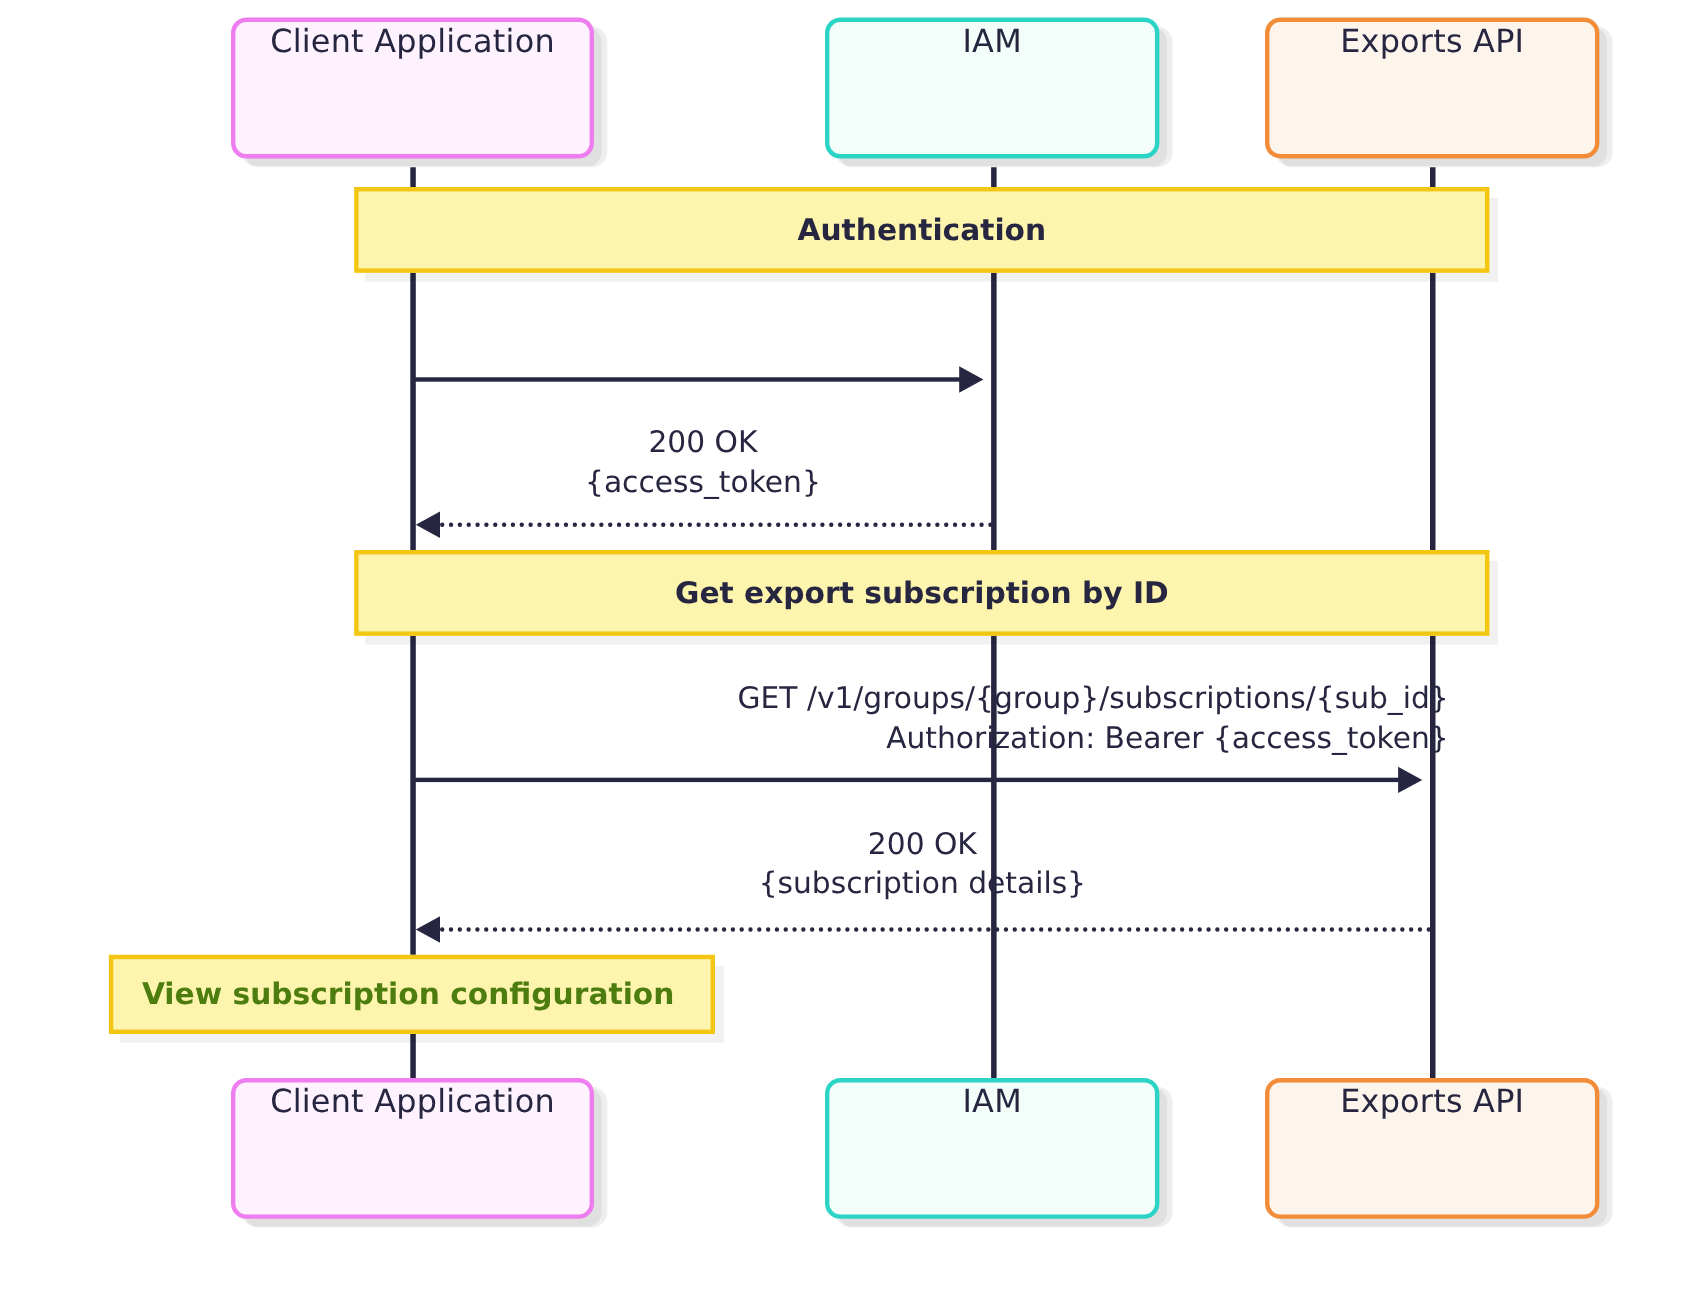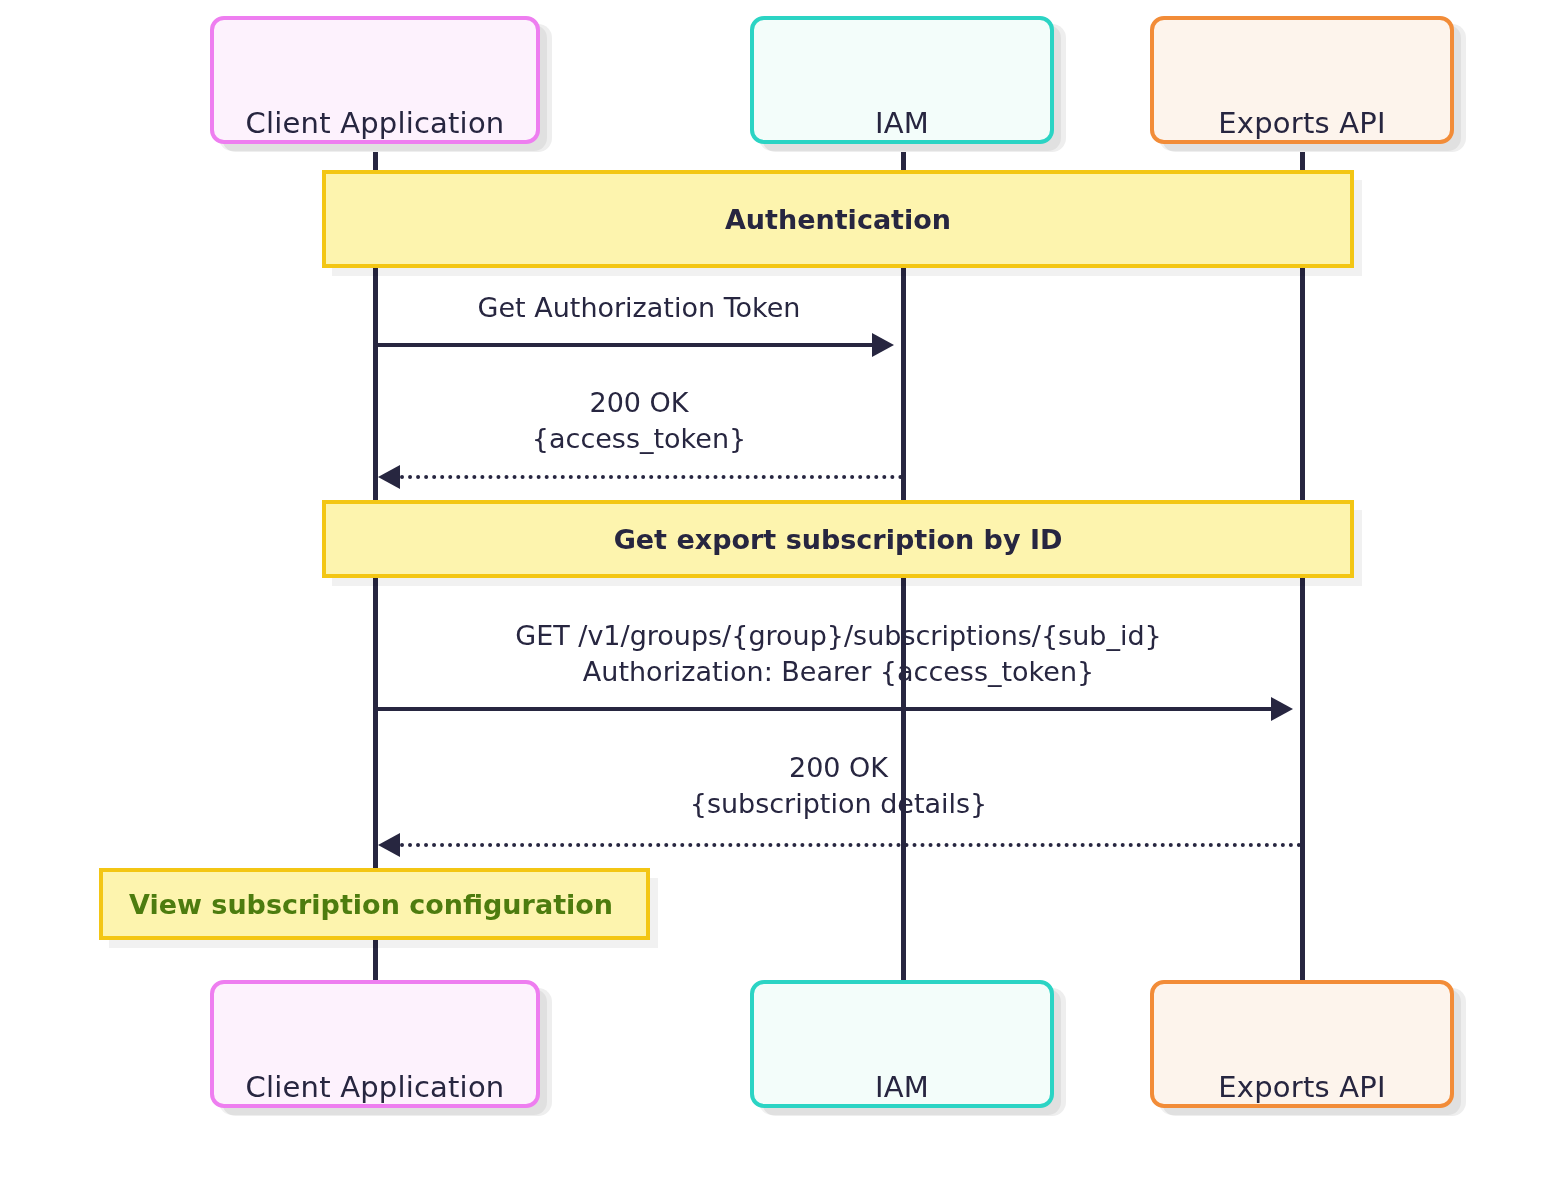--- a/index.html
+++ b/index.html
@@ -19,21 +19,21 @@
   }
 
   
   .actor-box {
     position: absolute;
     box-sizing: border-box;
     border-width: 4px;
     border-style: solid;
     border-radius: 14px;
     display: flex;
-    align-items: flex-end;
+    align-items: flex-start;
     justify-content: center;
     font-size: 29px;
     color: #272640;
     letter-spacing: 0.2px;
     z-index: 6;
     box-shadow: 8px 8px 0 -1px rgba(0,0,0,0.055);
   }
   .actor-shadow {
     position: absolute;
     border-radius: 14px;
@@ -135,38 +135,37 @@
   <div class="actor-shadow" style="left:762px; top:24px; width:304px; height:128px;"></div>
   <div class="actor-box" style="left:750px; top:16px; width:304px; height:128px; border-color:#2bd4c4; background:#f3fdfa;">
     <span>IAM</span>
   </div>
 
   <div class="actor-shadow" style="left:1162px; top:24px; width:304px; height:128px;"></div>
   <div class="actor-box" style="left:1150px; top:16px; width:304px; height:128px; border-color:#f28c38; background:#fdf4ec;">
     <span>Exports API</span>
   </div>
 
-  <div class="banner" style="left:322px; top:170px; width:1032px; height:98px;align-items:center;">
+  <div class="banner" style="left:322px; top:170px; width:1032px; height:78px;align-items:center;">
     <span>Authentication</span>
   </div>
 
-  <div class="msg-label" style="left:375px; top:290px; width:528px;">Get Authorization Token</div>
   <div class="msg-line" style="left:375px; top:343px; width:498px;"></div>
   <div class="arrow-head right" style="left:872px; top:333px;"></div>
 
   <div class="msg-label" style="left:375px; top:385px; width:528px; text-align:center;">200 OK
 {access_token}</div>
   <div class="msg-line dotted" style="left:400px; top:475px; width:503px;"></div>
   <div class="arrow-head left" style="left:378px; top:465px;"></div>
 
   <div class="banner" style="left:322px; top:500px; width:1032px; height:78px;justify-content:center;">
     <span>Get export subscription by ID</span>
   </div>
 
-  <div class="msg-label" style="left:375px; top:618px; width:927px; text-align:center;">GET /v1/groups/{group}/subscriptions/{sub_id}
+  <div class="msg-label" style="left:390px; top:618px; width:927px; text-align:right;">GET /v1/groups/{group}/subscriptions/{sub_id}
 Authorization: Bearer {access_token}</div>
   <div class="msg-line" style="left:375px; top:707px; width:897px;"></div>
   <div class="arrow-head right" style="left:1271px; top:697px;"></div>
 
   <div class="msg-label" style="left:375px; top:750px; width:927px; text-align:center;">200 OK
 {subscription details}</div>
   <div class="msg-line dotted" style="left:400px; top:843px; width:902px;"></div>
   <div class="arrow-head left" style="left:378px; top:833px;"></div>
 
   <div class="note-box" style="left:99px; top:868px; width:551px; height:72px;">

